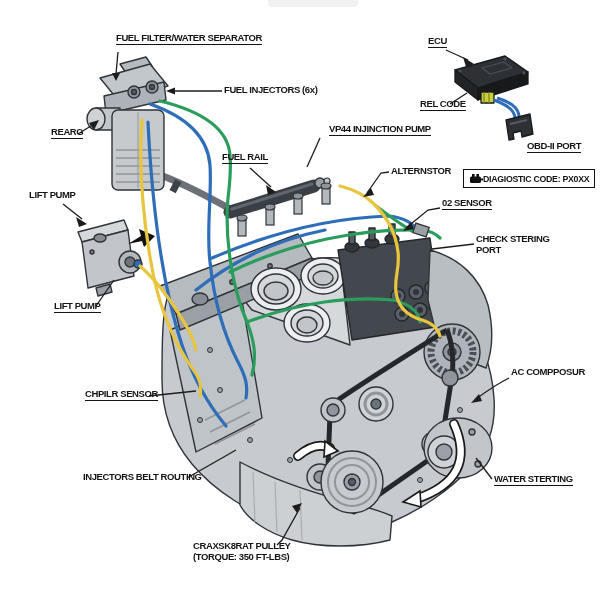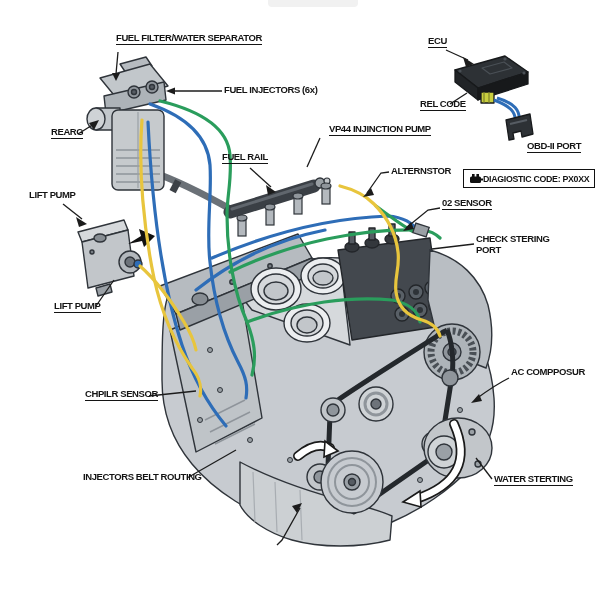--- a/index.html
+++ b/index.html
@@ -288,20 +288,24 @@
   <div class="lbl" style="left:391px;top:165px"><span>ALTERNSTOR</span></div>
   <div class="lbl" style="left:442px;top:197px"><span class="u">02 SENSOR</span></div>
   <div class="lbl two" style="left:476px;top:233px">
     <span>CHECK STERING</span>
       <span>PORT</span>
   </div>
   <div class="lbl" style="left:511px;top:366px"><span>AC COMPPOSUR</span></div>
   <div class="lbl" style="left:494px;top:473px"><span class="u">WATER STERTING</span></div>
   <div class="lbl" style="left:85px;top:388px"><span class="u">CHPILR SENSOR</span></div>
   <div class="lbl" style="left:83px;top:471px"><span>INJECTORS BELT ROUTING</span></div>
+  <div class="lbl two" style="left:193px;top:540px">
+    <span>CRAXSK8RAT PULLEY</span>
+      <span>(TORQUE: 350 FT-LBS)</span>
+  </div>
 
   <div class="diag" style="left:463px;top:169px">
     <svg width="14" height="11" viewBox="0 0 14 11">
       <rect x="1" y="3.5" width="11" height="6.5" rx="1.5" fill="#111"></rect>
       <rect x="3" y="1" width="2.6" height="3" fill="#111"></rect>
       <rect x="7.4" y="1" width="2.6" height="3" fill="#111"></rect>
       <rect x="12" y="5.5" width="2" height="2" fill="#111"></rect>
     </svg>
     <span>DIAGIOSTIC CODE: PX0XX</span>
   </div>

